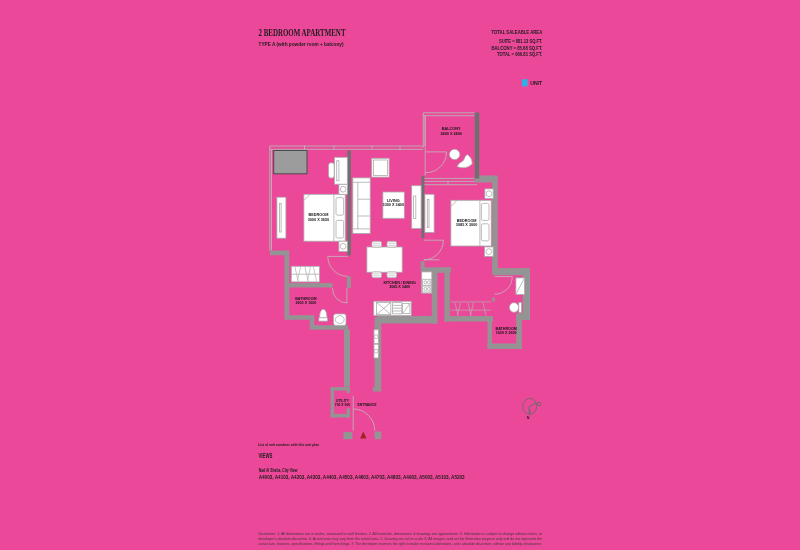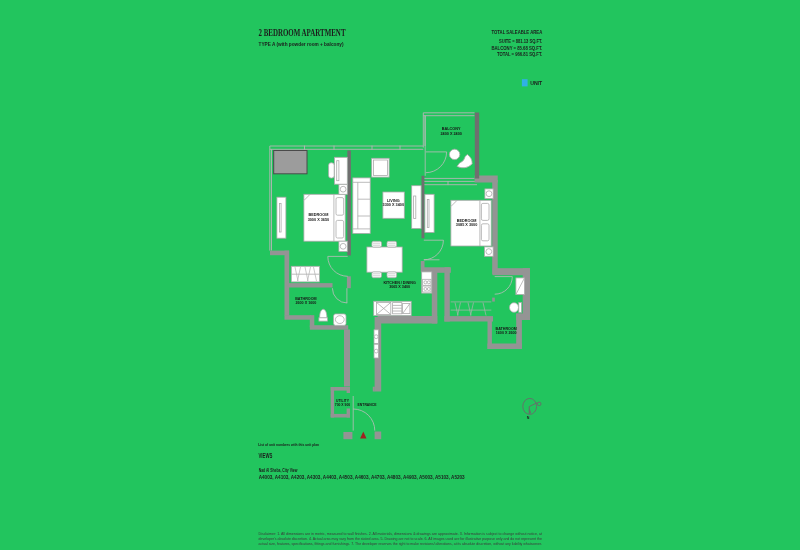--- a/index.html
+++ b/index.html
@@ -1,16 +1,16 @@
 <!DOCTYPE html>
 <html><head>
 <meta charset="utf-8">
 <style>
   html,body{margin:0;padding:0;background:#ffffff;}
-  .page{position:relative;width:800px;height:550px;background:#22c55e;overflow:hidden;}
+  .page{position:relative;width:800px;height:550px;background:#ec4899;overflow:hidden;}
   svg{position:absolute;left:0;top:0;}
   text{font-family:"Liberation Sans", sans-serif;}
   .serif{font-family:"Liberation Serif", serif;}
 </style>
 </head>
 <body>
 <div class="page">
 <svg width="800" height="550" viewBox="0 0 800 550">
 
   <text class="serif" x="258.5" y="36.0" font-size="10.5" font-weight="700" fill="#1c1c1c" textLength="87" lengthAdjust="spacingAndGlyphs">2 BEDROOM APARTMENT</text>

